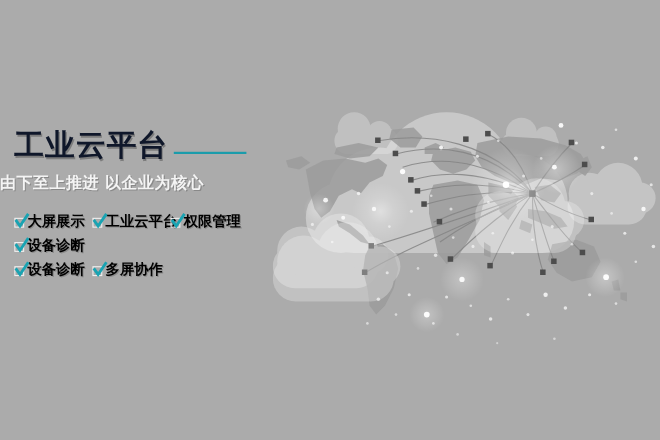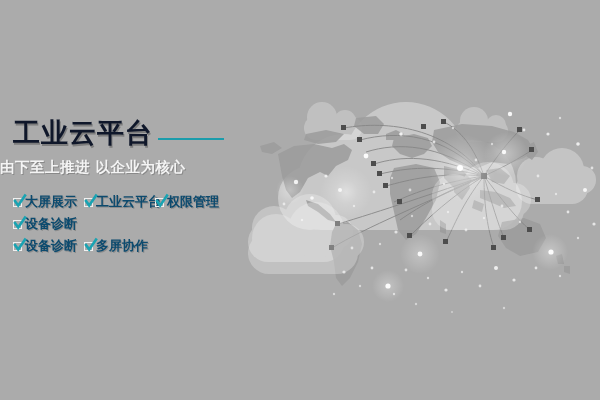--- a/index.html
+++ b/index.html
@@ -111,21 +111,21 @@
     width: 12px;
     height: 13px;
     overflow: visible;
   }
   .check-mark svg { display: block; overflow: visible; }
 
   .feature-label {
     font-size: 13px;
     line-height: 16px;
     font-weight: 700;
-    color: #0c4a6e;
+    color: #000000;
     text-shadow: 1px 1px 0 rgba(118,118,118,.6);
     white-space: nowrap;
   }
 </style>
 </head>
 <body>
 
 <div class="stage">
 
   <div class="graphic">

